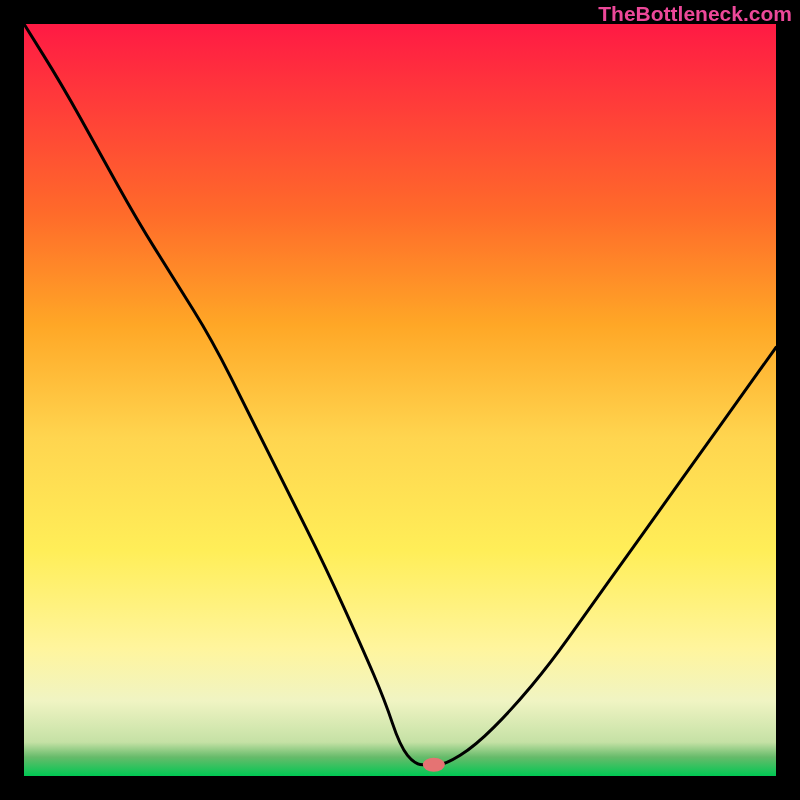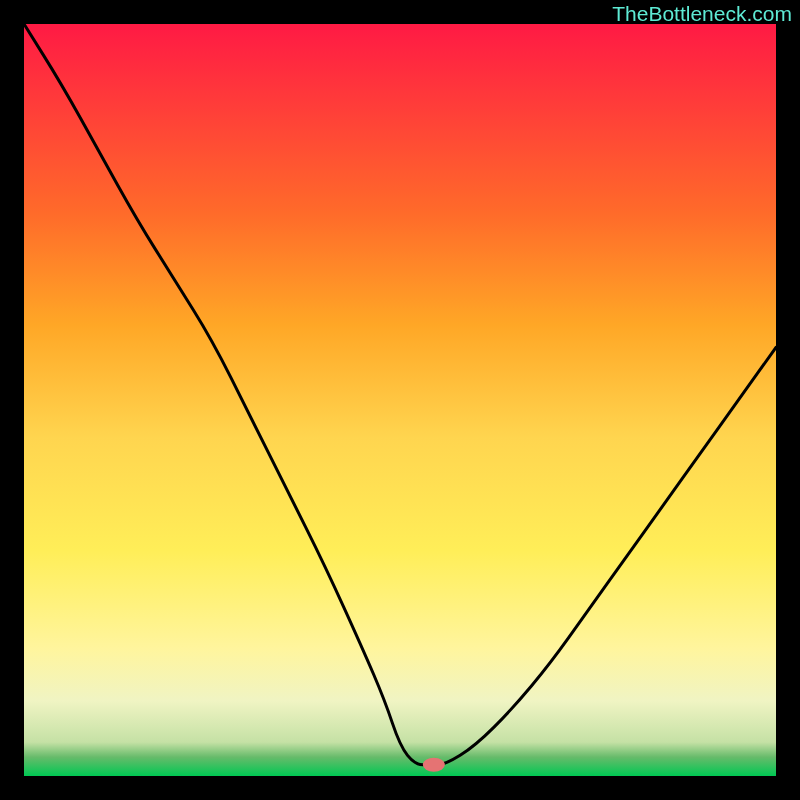--- a/index.html
+++ b/index.html
@@ -8,23 +8,23 @@
     width: 800px;
     height: 800px;
     background: #000;
     position: relative;
     font-family: Arial, sans-serif;
   }
   .watermark {
     position: absolute;
     top: 2px;
     right: 8px;
-    color: #5eead4;
+    color: #ec4899;
     font-size: 21px;
-    font-weight: normal;
+    font-weight: bold;
     z-index: 10;
   }
   .plot-area {
     position: absolute;
     left: 24px;
     top: 24px;
     width: 752px;
     height: 752px;
     overflow: hidden;
   }

